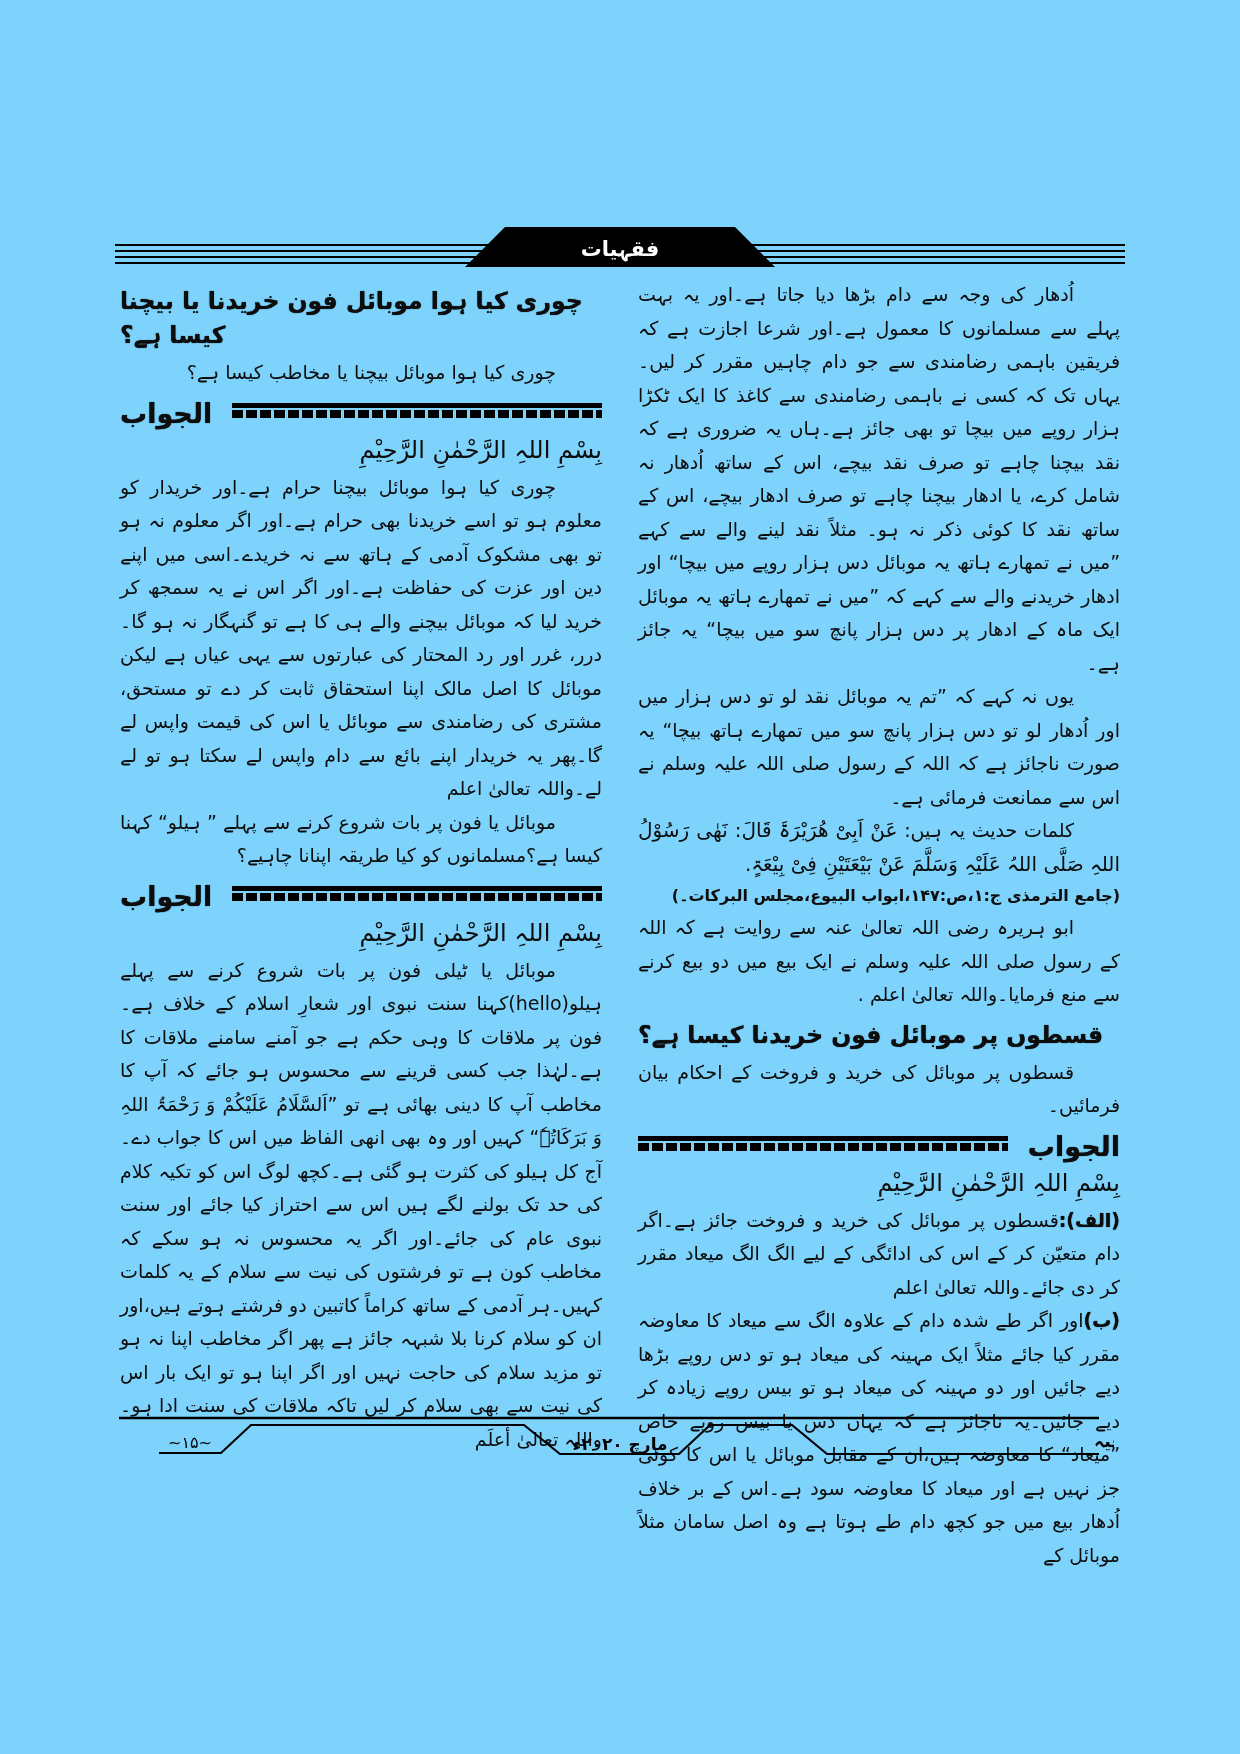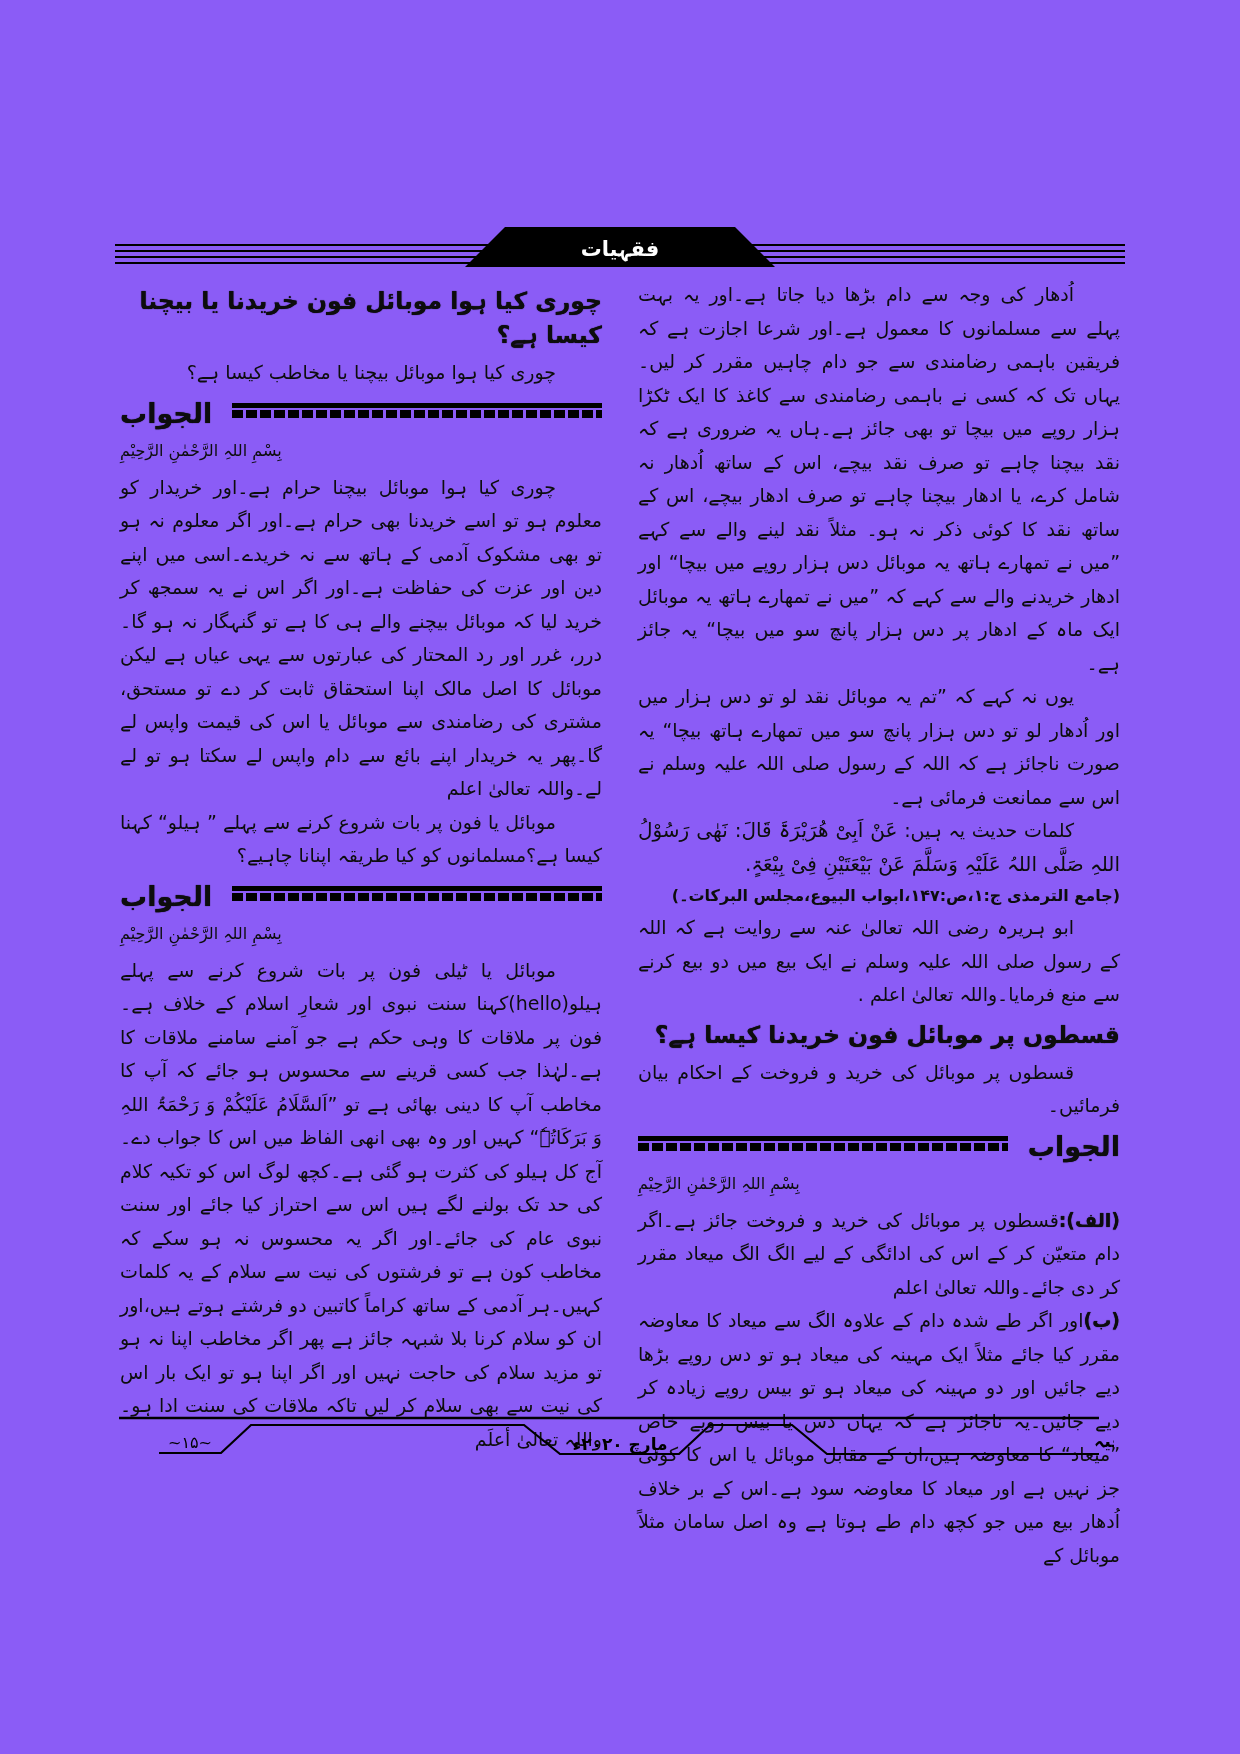--- a/index.html
+++ b/index.html
@@ -1,49 +1,49 @@
 <!DOCTYPE html>
 <html lang="ur" dir="rtl"><head>
 <meta charset="utf-8">
 <style>
   html,body{margin:0;padding:0;background:#e8e8e8;}
   .page{
     position:relative;
     width:1240px;height:1754px;
-    background:#8b5cf6;
+    background:#7dd3fc;
     color:#0d0d0d;
     font-family:"DejaVu Sans", sans-serif;
     direction:rtl;
     overflow:hidden;
     margin:0 auto;
   }
   
   .banner{position:absolute;top:224px;left:115px;width:1010px;height:46px;}
   
   .columns{
     position:absolute;top:278px;left:120px;width:1000px;
     display:flex;gap:36px;direction:rtl;
   }
   .col{width:482px;font-size:19px;line-height:33.5px;text-align:justify;}
   .col p{margin:0;}
   .indent{text-indent:46px;}
   .q-heading{
-    font-weight:bold;font-size:23.5px;line-height:34px;text-align:right;
+    font-weight:bold;font-size:23.5px;line-height:34px;text-align:left;
     margin:6px 0 4px 0;
     text-shadow:0 0 1px #000;
   }
   .answer-row{display:flex;align-items:center;gap:20px;margin:7px 0 4px 0;}
   .answer-row.word-left{flex-direction:row-reverse;}
   .answer-word{font-weight:bold;font-size:27px;flex:0 0 auto;text-shadow:0 0 1px #000;}
   .answer-rule{
     flex:1 1 auto;height:15px;border-top:5px solid #000;
     background-image:repeating-linear-gradient(90deg,#000 0 11px,transparent 11px 14px);
     background-size:100% 8px;background-repeat:no-repeat;background-position:0 2px;
   }
-  .bismillah{text-align:left;font-size:16px;margin:3px 0 3px 0;}
+  .bismillah{text-align:right;font-size:24px;margin:3px 0 3px 0;}
   .arabic{font-size:20px;}
   .hadith-ref{font-size:16px;line-height:30px;font-weight:bold;}
   .bold-inline{font-weight:bold;text-shadow:0 0 1px #000;}
   .small-gap{margin-top:3px;}
   
   .footer{position:absolute;top:1406px;left:104px;width:1010px;height:62px;}
   svg text{font-family:"DejaVu Sans", sans-serif;}
 </style>
 </head>
 <body>

